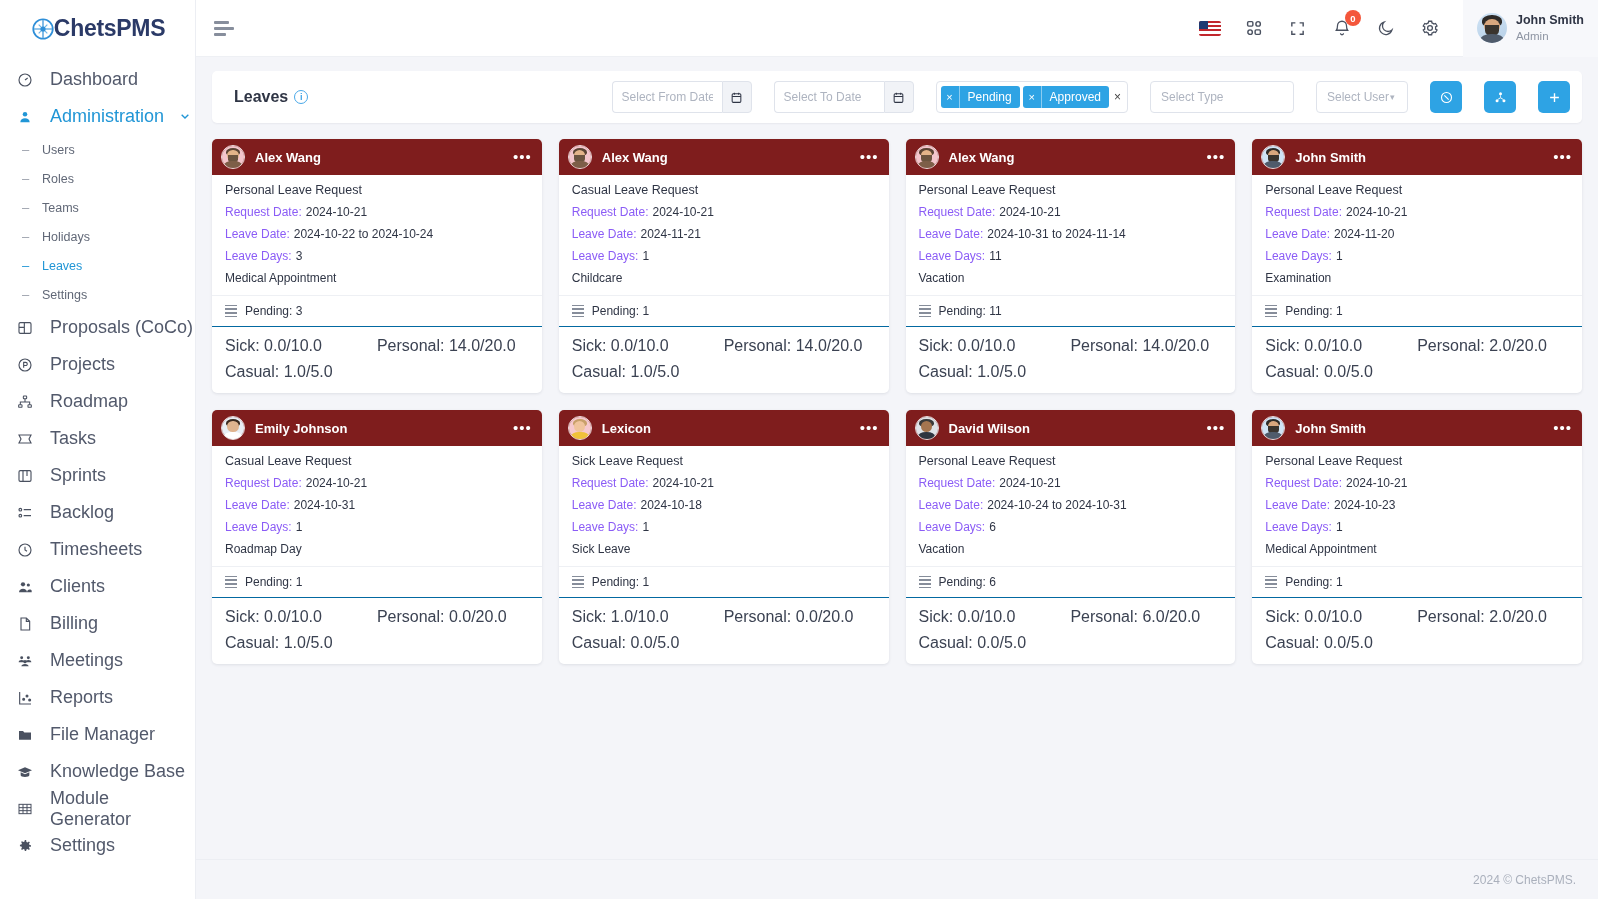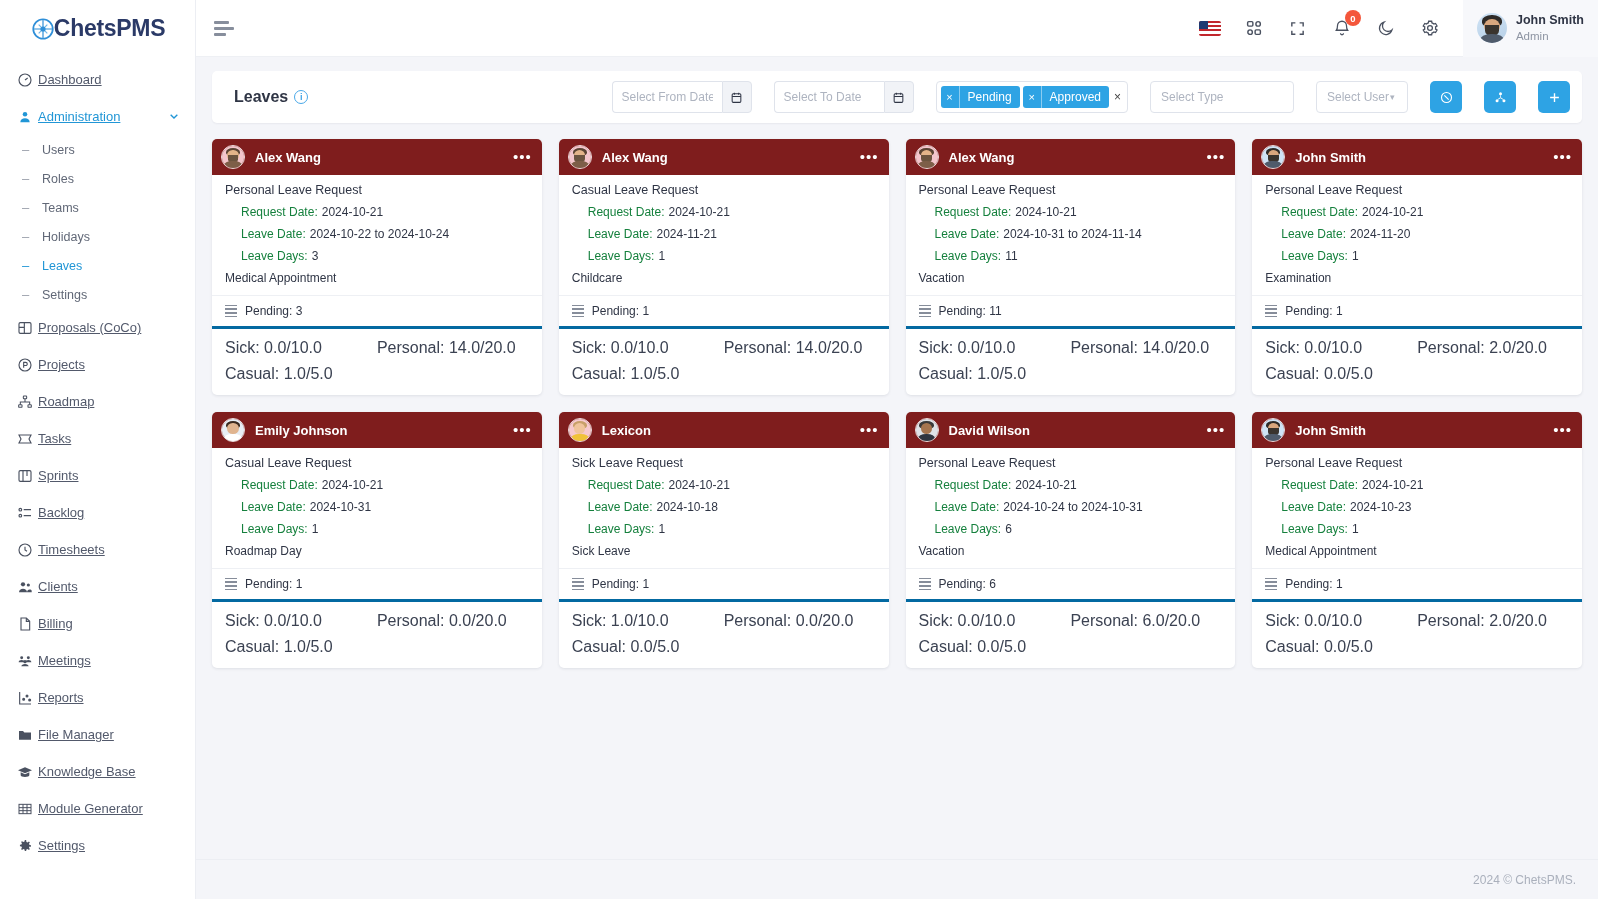--- a/index.html
+++ b/index.html
@@ -21,25 +21,24 @@
   .brand {
     height: 57px; display: flex; align-items: center; justify-content: center;
     gap: 2px;
   }
   .brand-logo { width: 26px; height: 26px; position: relative; margin-right: -4px; }
   .brand-text {
     font-size: 23px; font-weight: 600; color: #2b3a67; letter-spacing: -.3px;
   }
   .nav { padding-top: 4px; overflow: hidden; }
   .nav-item {
-    display: flex; align-items: center; gap: 4px;
+    display: flex; align-items: center; gap: 16px;
     padding: 8px 0 8px 16px; height: 37px;
-    font-size: 13px; color: #52596b; cursor: pointer;
+    font-size: 18px; color: #52596b; cursor: pointer;
     position: relative;
-    text-decoration: underline;
   }
   .nav-item .ico { width: 18px; height: 18px; flex: 0 0 18px; display:flex; align-items:center; justify-content:center; color:#4a5160; }
   .nav-item.active { color: #2196d6; }
   .nav-item.active .ico { color: #2196d6; }
   .nav-item .chev { margin-left: auto; margin-right: 16px; color:#2196d6; font-size: 10px; }
   .sub-item {
     display: flex; align-items: center; gap: 10px;
     padding-left: 22px; height: 29px;
     font-size: 12.5px; color: #616877; cursor: pointer;
   }
@@ -151,26 +150,26 @@
   .card-head {
     background:#7f1d1d; height:36px; display:flex; align-items:center; gap:10px; padding: 0 10px 0 9px;
   }
   .avatar-card { width:24px; height:24px; border-radius:50%; flex:0 0 24px; overflow:hidden; position:relative; border:1.5px solid rgba(255,255,255,.85); }
   .card-name { color:#fff; font-size:13px; font-weight:700; }
   .card-dots { margin-left:auto; color:#fff; font-size:15px; letter-spacing:1px; line-height:0.4; cursor:pointer; }
 
   .card-body { padding: 8px 13px 10px 13px; }
   .req-title { font-size:12.5px; color:#2f3545; margin-bottom: 8px; }
   .row { font-size:12px; margin-bottom: 8px; white-space:nowrap; }
-  .row .k { color:#15803d;margin-left:16px; }
+  .row .k { color:#8b5cf6; }
   .row .v { color:#2f3545; margin-left:4px; }
   .reason { font-size:12px; color:#2f3545; margin-top: 2px; }
 
   .card-status {
-    border-top:1px solid #eef0f4; border-bottom:3px solid #0369a1;
+    border-top:1px solid #eef0f4; border-bottom:1px solid #0369a1;
     padding: 8px 13px; display:flex; align-items:center; gap:8px;
     font-size:12px; color:#2f3545;
   }
   .list-ico { display:flex; flex-direction:column; gap:2px; width:12px; }
   .list-ico i { display:block; height:1.6px; background:#868d9a; width:100%; }
   .list-ico i:nth-child(odd){ width:100%; }
   .card-foot { padding: 10px 13px 12px 13px; }
   .bal-row { display:flex; font-size:16px; color:#3b4252; margin-bottom: 8px; }
   .bal-row .c1 { width: 50%; }
   .bal-row .c2 { width: 50%; }

